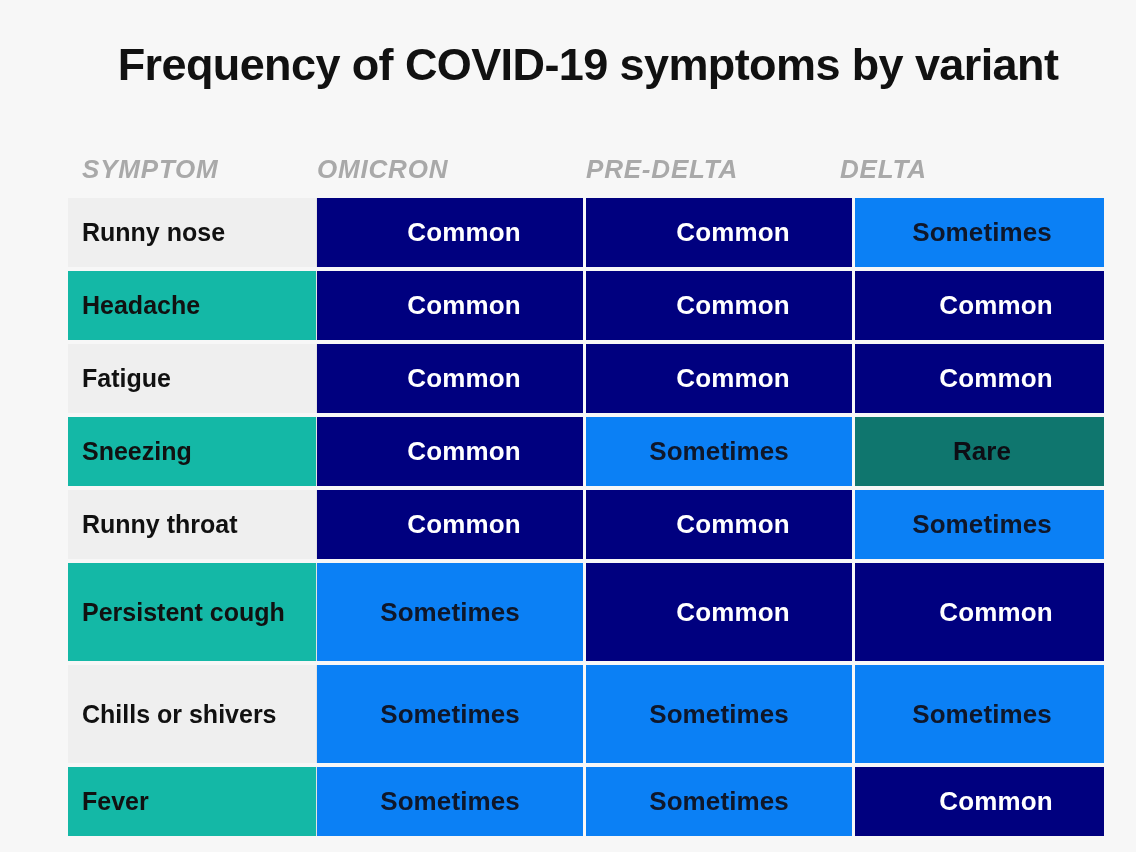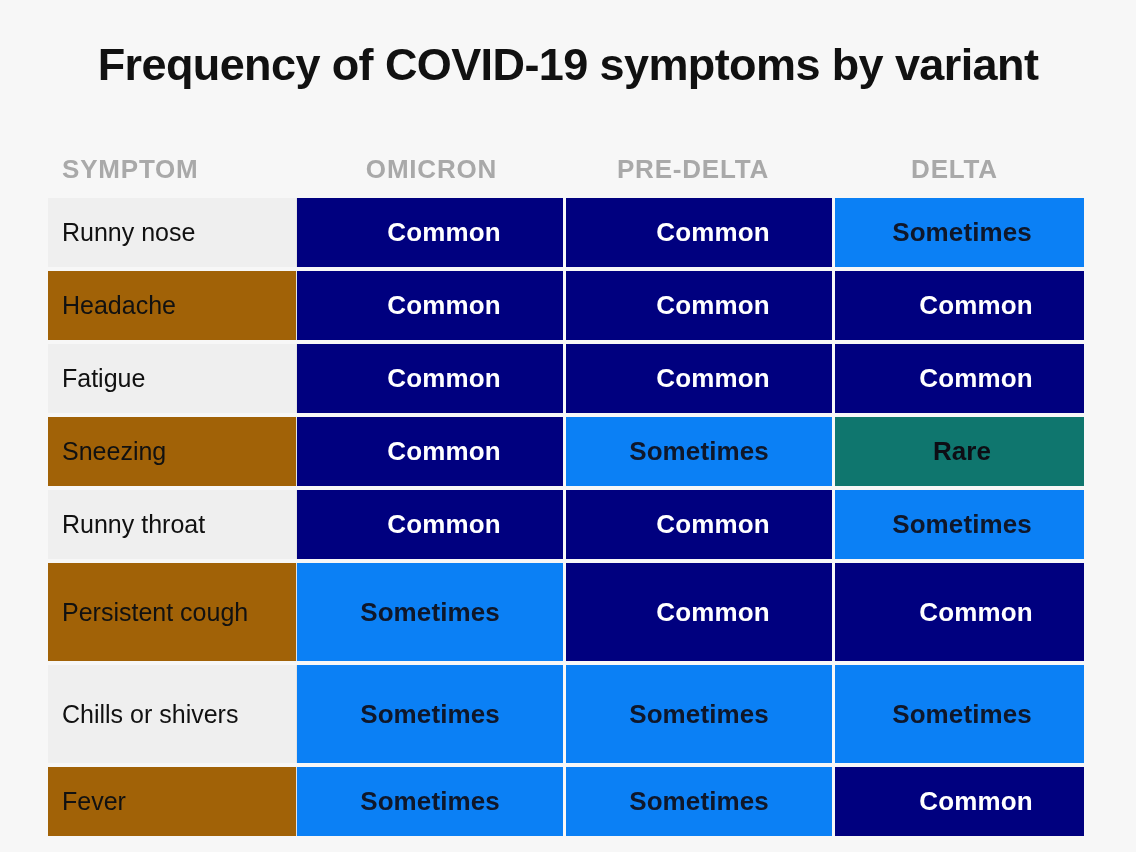--- a/index.html
+++ b/index.html
@@ -15,20 +15,21 @@
     overflow: hidden;
     position: relative;
   }
 
   .page {
     width: 1084px;
     height: 852px;
     position: relative;
     overflow: hidden;
     background: #f7f7f7;
+    margin-left: 20px;
   }
 
   
   .title {
     position: absolute;
     left: 0;
     top: 34px;
     width: 1136px;
     text-align: center;
     font-size: 45px;
@@ -44,40 +45,41 @@
     position: absolute;
     left: 48px;
     top: 140px;
     width: 1040px;
   }
 
   .header-row {
     display: flex;
     height: 58px;
     align-items: center;
+    font-style: italic;
   }
 
   .col-symptom   { width: 249px; flex: 0 0 249px; }
   .col-variant   { width: 269px; flex: 0 0 269px; }
   .col-variant.last { width: 254px; flex: 0 0 254px; }
 
   .header-cell {
     font-size: 26px;
     font-weight: bold;
     color: #a9a9a9;
     letter-spacing: 0.8px;
     text-transform: uppercase;
   }
   .header-cell.symptom-head {
     text-align: left;
     padding-left: 14px;
     box-sizing: border-box;
   }
   .header-cell.variant-head {
-    text-align: center;
+    text-align: left;
   }
 
   
   .body {
     position: relative;
   }
 
   .row {
     display: flex;
     align-items: stretch;
@@ -88,27 +90,27 @@
   .row.h1 { height: 69px; }
   .row.h2 { height: 98px; }
 
   .symptom-cell {
     display: flex;
     align-items: center;
     box-sizing: border-box;
     padding-left: 14px;
     padding-right: 10px;
     font-size: 25px;
-    font-weight: normal;
+    font-weight: bold;
     color: #111111;
     line-height: 33px;
     border-right: 1px solid #e3e3e3;
   }
   .stripe-a { background: #efefef; }
-  .stripe-b { background: #a16207; }
+  .stripe-b { background: #14b8a6; }
 
   .value-cell {
     display: flex;
     align-items: center;
     justify-content: center;
     box-sizing: border-box;
     font-size: 26px;
     font-weight: bold;
     letter-spacing: 0.1px;
     border-right: 3px solid #f7f7f7;

